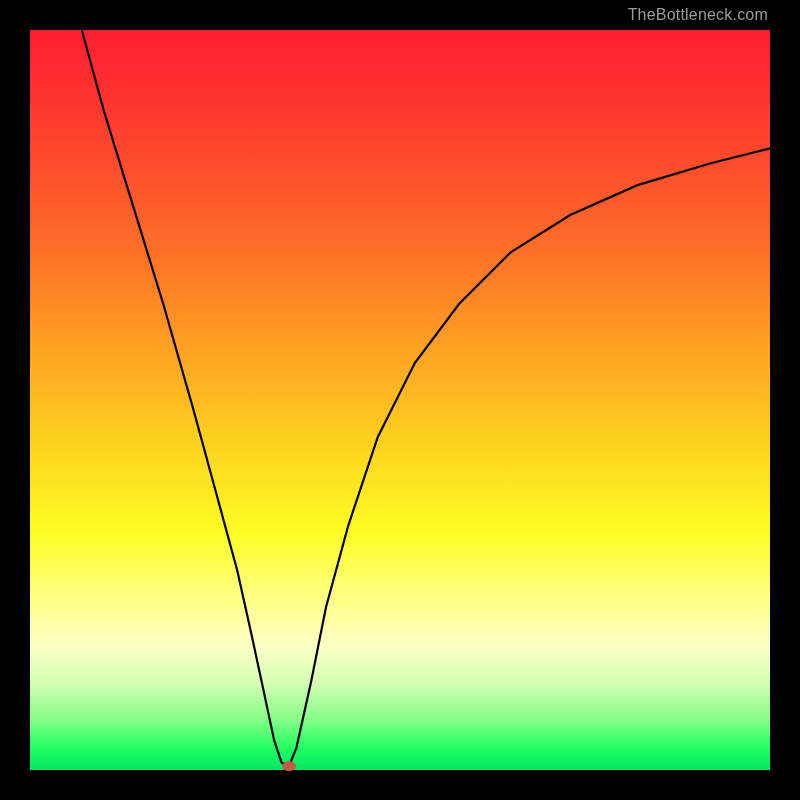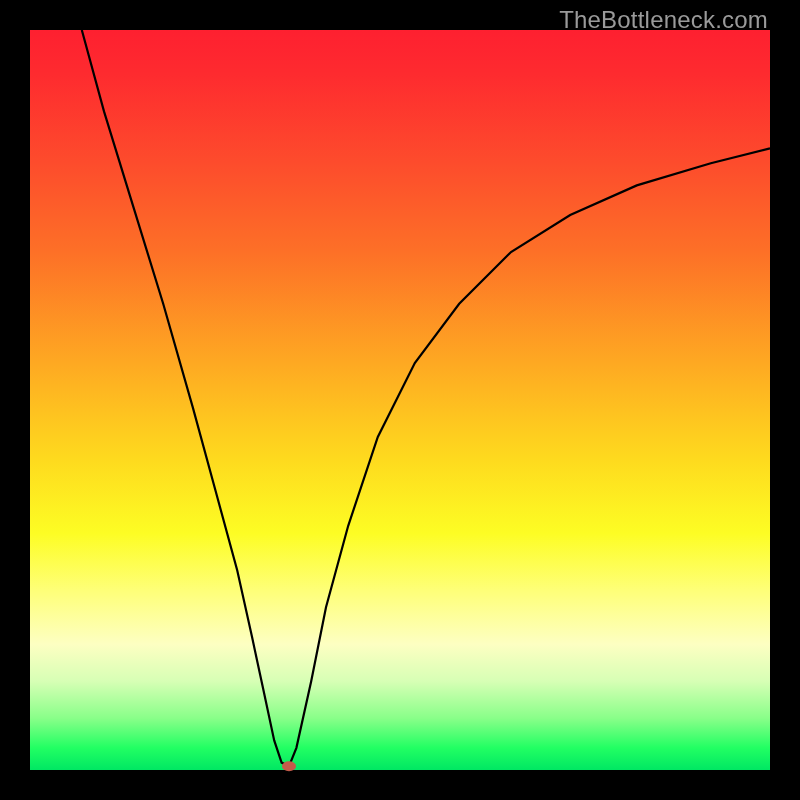--- a/index.html
+++ b/index.html
@@ -37,21 +37,21 @@
       #89ff89 93%,
       #22ff63 97%,
       #00e763 100%
     );
   }
   .watermark {
     position: absolute;
     top: 6px;
     right: 32px;
     color: #9a9a9a;
-    font-size: 24px;
+    font-size: 16px;
     letter-spacing: 0.2px;
     text-align: center;
   }
   svg.curve {
     position: absolute;
     left: 0;
     top: 0;
     width: 740px;
     height: 740px;
     overflow: visible;

